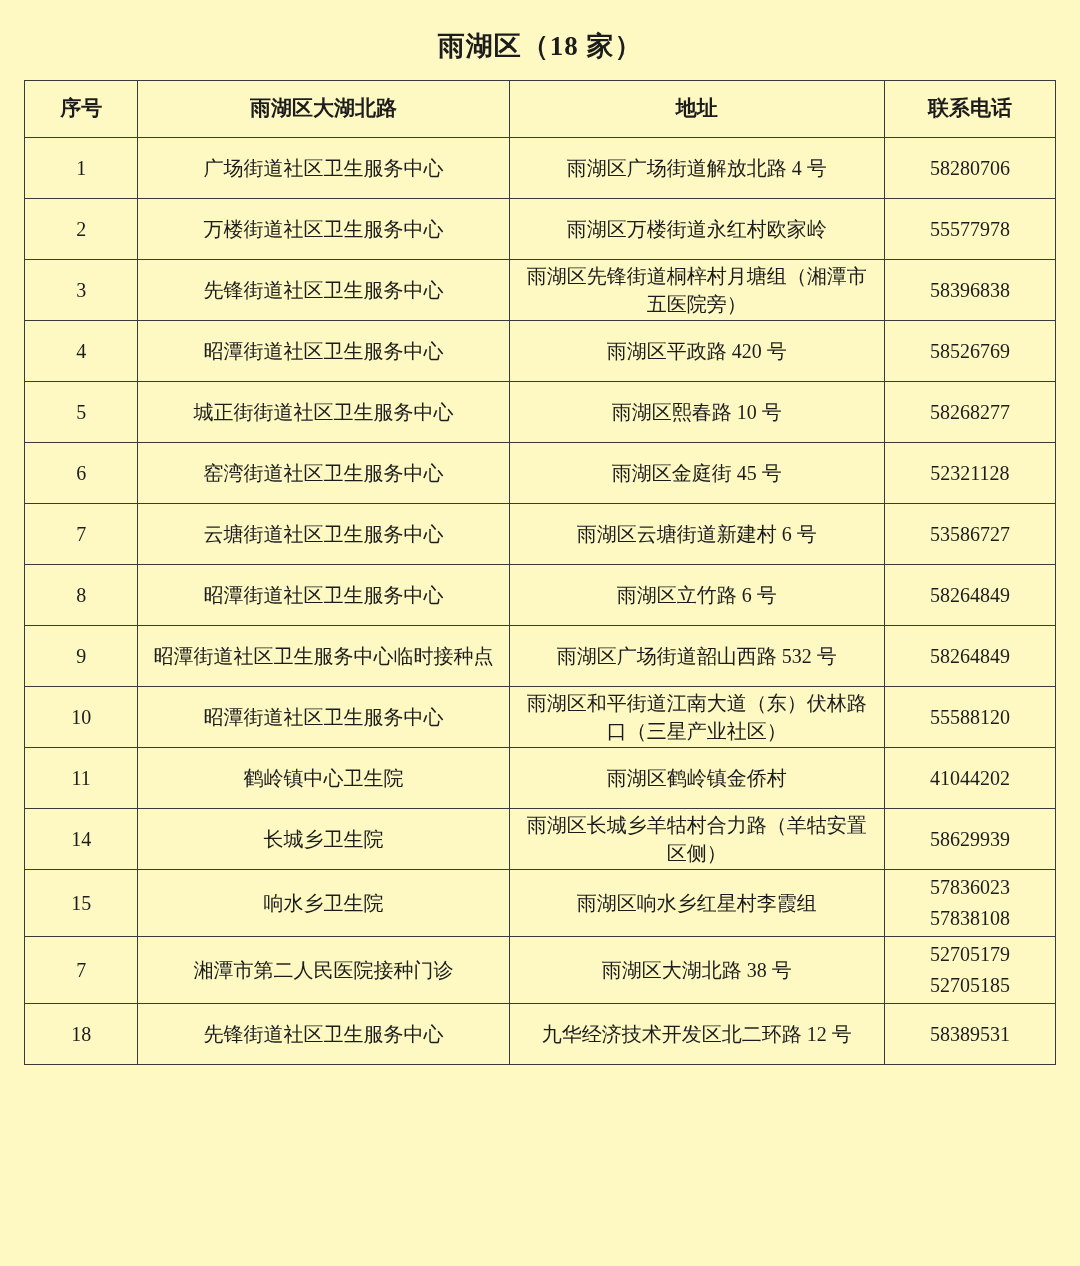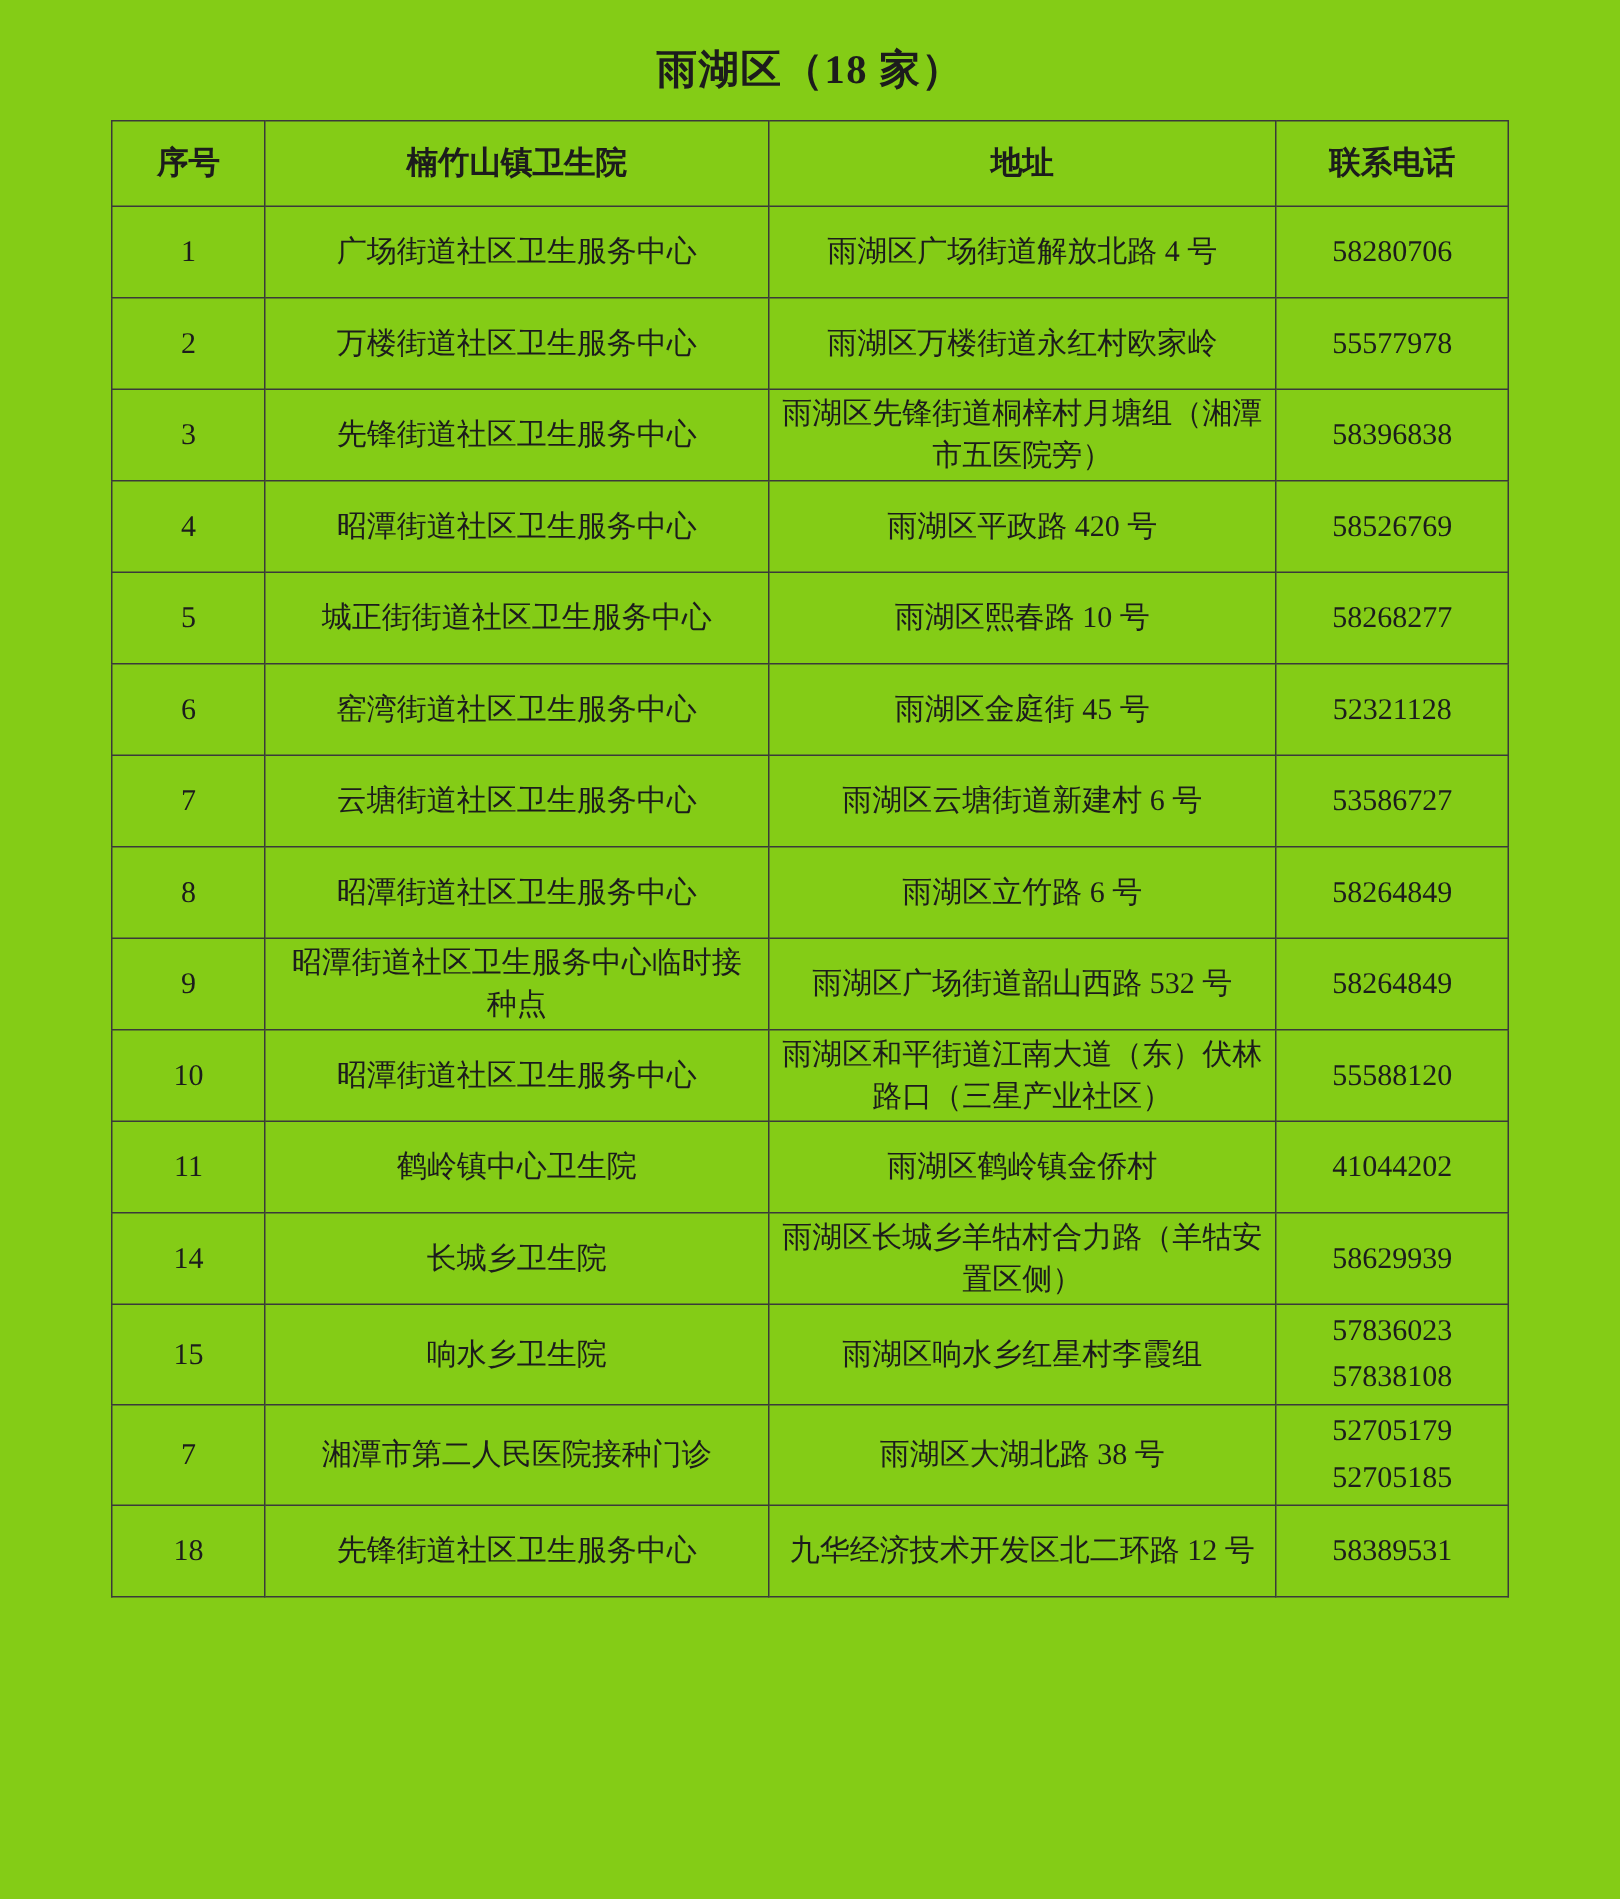--- a/index.html
+++ b/index.html
@@ -6,35 +6,35 @@
     margin: 0;
     padding: 0;
     background: #ffffff;
     width: 1080px;
     font-family: "Liberation Serif", "DejaVu Serif", serif;
     color: #1c1c1c;
   }
   .page {
     width: 1080px;
     height: 1266px;
-    background: #84cc16;
+    background: #fef9c3;
     overflow: hidden;
   }
   .title {
     text-align: center;
     font-size: 27px;
     font-weight: bold;
     margin: 0;
     padding: 28px 0 16px 0;
     letter-spacing: 1px;
   }
   table.clinic-table {
     border-collapse: collapse;
     margin: 0 auto;
-    width: 932px;
+    width: 1032px;
     table-layout: fixed;
   }
   .clinic-table th,
   .clinic-table td {
     border: 1.6px solid #3a3a3a;
     text-align: center;
     vertical-align: middle;
     padding: 2px 8px;
     font-size: 20px;
     line-height: 1.4;
@@ -65,21 +65,21 @@
   <table class="clinic-table">
     <colgroup>
       <col class="c-no">
       <col class="c-name">
       <col class="c-address">
       <col class="c-phone">
     </colgroup>
     <thead>
       <tr>
         <th>序号</th>
-        <th>楠竹山镇卫生院</th>
+        <th>雨湖区大湖北路</th>
         <th>地址</th>
         <th>联系电话</th>
       </tr>
     </thead>
     <tbody id="table-body">
         <tr>
           <td class="cell-no">1</td>
           <td class="cell-name">广场街道社区卫生服务中心</td>
           <td class="cell-address">雨湖区广场街道解放北路 4 号</td>
           <td class="cell-phone">58280706</td>

